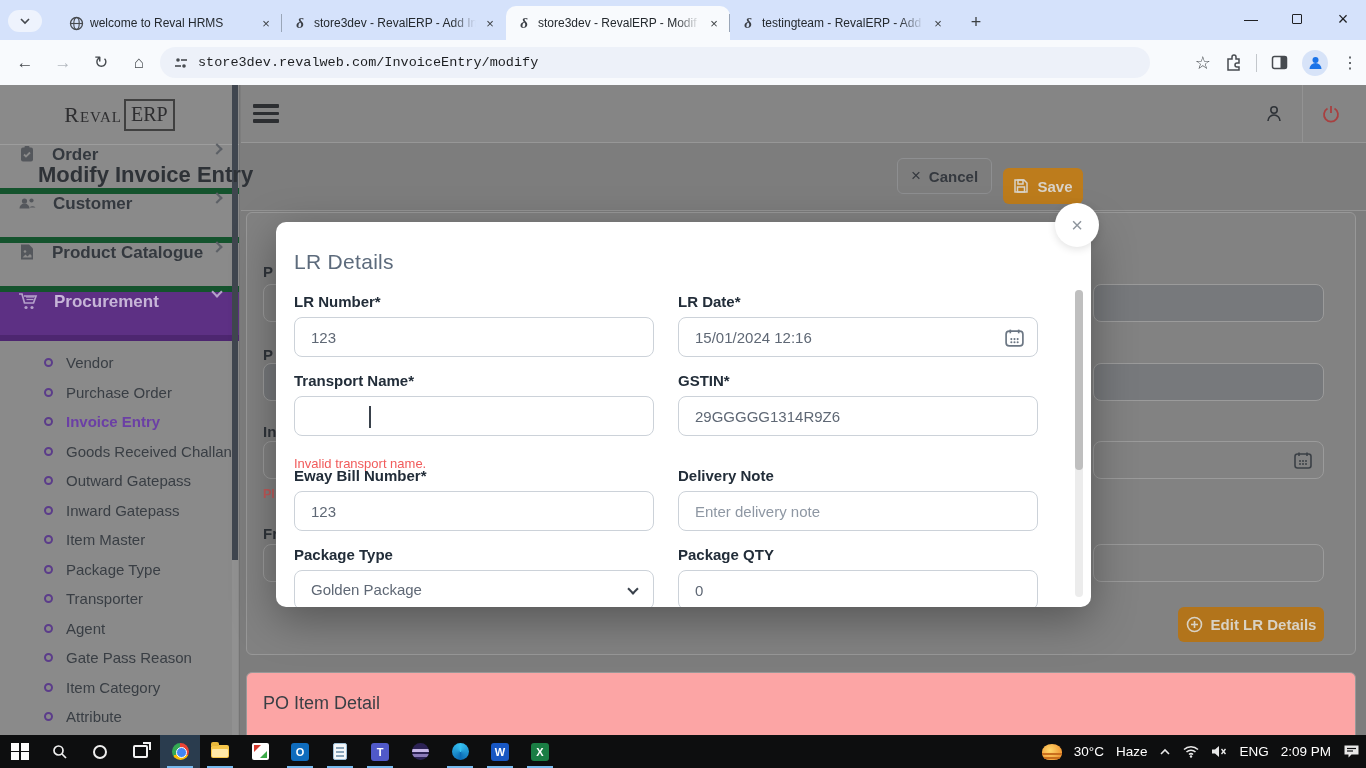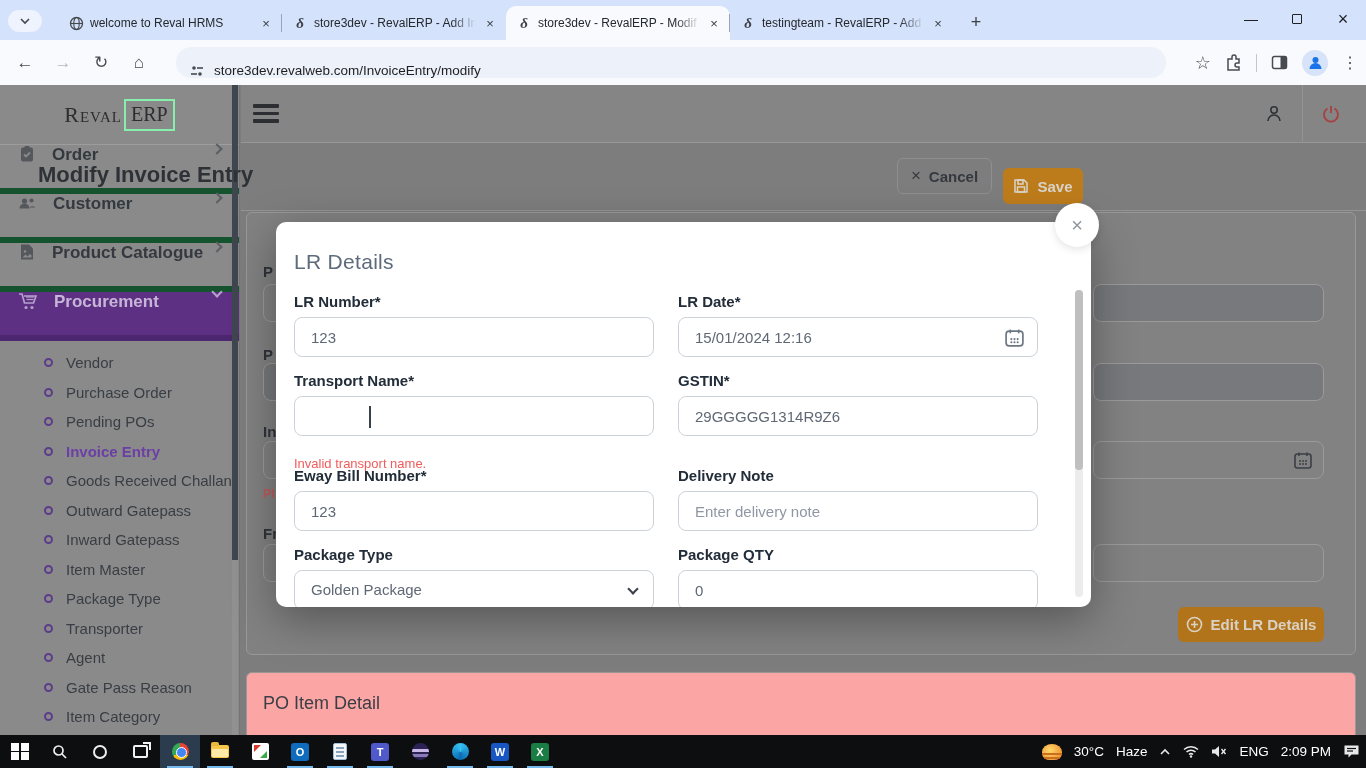--- a/index.html
+++ b/index.html
@@ -19,33 +19,33 @@
   .favicon { width:16px; height:16px; flex:0 0 16px; display:flex; align-items:center; justify-content:center; }
   .fav-reval { font-family:"Liberation Serif", serif; font-style:italic; font-weight:bold; font-size:15px; color:#3b3f46; }
   .newtab-btn { position:absolute; left:964px; top:10px; width:24px; height:24px; color:#3c4043; font-size:18px; display:flex; align-items:center; justify-content:center; }
   .win-controls { position:absolute; right:0; top:0; height:40px; display:flex; }
   .win-controls div { width:46px; height:38px; display:flex; align-items:center; justify-content:center; color:#202124; font-size:14px; }
   .maxbox { width:10px; height:10px; border:1.4px solid #202124; border-radius:1px; }
 
   .toolbar { position:absolute; left:0; top:40px; width:1366px; height:45px; background:#f8fafd; display:flex; align-items:center; }
   .nav-ico { width:26px; height:26px; margin-left:12px; display:flex; align-items:center; justify-content:center; font-size:17px; color:#474b50; }
   .nav-ico.disabled { color:#b3b8bf; }
-  .omnibox { position:absolute; left:176px; top:7px; width:990px; height:31px; background:#edf1f9; border-radius:16px; display:flex; align-items:flex-end; padding:0 14px; }
+  .omnibox { position:absolute; left:160px; top:7px; width:990px; height:31px; background:#edf1f9; border-radius:16px; display:flex; align-items:center; padding:0 14px;font-family:Liberation Mono, monospace; }
   .omnibox .url { color:#1d1f22; font-size:13.5px; margin-left:10px; }
   .toolbar-right { position:absolute; right:8px; top:7px; height:31px; display:flex; align-items:center; gap:14px; color:#474b50; }
   .avatar-chip { width:26px; height:26px; border-radius:13px; background:#d7e3f8; display:flex; align-items:center; justify-content:center; }
   .tr-divider { width:1px; height:18px; background:#c3c7cc; }
 
   
   .appwrap { position:absolute; left:0; top:85px; width:1366px; height:650px; background:#7d7d7d; }
 
   .sidebar { position:absolute; left:0; top:0; width:240px; height:650px; background:#8a8a8a; border-right:1px solid #757575; }
   .logo { height:60px; border-bottom:1px solid #9d9d9d; display:flex; align-items:center; justify-content:center; font-family:"Liberation Serif", serif; color:#2e2e30; }
   .logo .pre { font-size:22px; letter-spacing:1px; font-variant:small-caps; }
-  .logo .boxed { font-size:20px; font-variant:small-caps; border:2px solid #86efac; padding:2px 5px 3px; margin-left:2px; }
+  .logo .boxed { font-size:20px; font-variant:small-caps; border:2px solid #404040; padding:2px 5px 3px; margin-left:2px; }
   .side-item { height:49px; display:flex; padding:0 18px; border-bottom:6px solid #14532d; color:#34393f; font-size:17px; font-weight:600; }
   .side-item .lbl { margin-left:16px; flex:1; }
   .side-item svg { color:#54575c; }
   .side-item.active { background:#5d3084; color:#c7b5d8; border-bottom-color:#4d2670; }
   .side-item.active svg { color:#b5a0ca; }
   .chev { width:8px; height:8px; border-right:2px solid #5c6066; border-bottom:2px solid #5c6066; transform:rotate(-45deg); margin-top:0; }
   .side-item.active .chev { border-color:#b5a0ca; transform:rotate(45deg); margin-top:-4px; }
   .subitems { padding-top:7px; }
   .sub-item { height:29.5px; display:flex; align-items:center; padding-left:44px; color:#393e44; font-size:15px; }
   .bullet { width:9px; height:9px; border-radius:50%; border:2px solid #5b3c8a; margin-right:13px; flex:0 0 9px; }
@@ -263,24 +263,20 @@
         </div>
       <div class="subitems" id="side-subitems">
           <div class="sub-item">
             <span class="bullet"></span>
             <span>Vendor</span>
           </div>
           <div class="sub-item">
             <span class="bullet"></span>
             <span>Purchase Order</span>
           </div>
-          <div class="sub-item">
-            <span class="bullet"></span>
-            <span>Pending POs</span>
-          </div>
           <div class="sub-item active">
             <span class="bullet"></span>
             <span>Invoice Entry</span>
           </div>
           <div class="sub-item">
             <span class="bullet"></span>
             <span>Goods Received Challan</span>
           </div>
           <div class="sub-item">
             <span class="bullet"></span>

